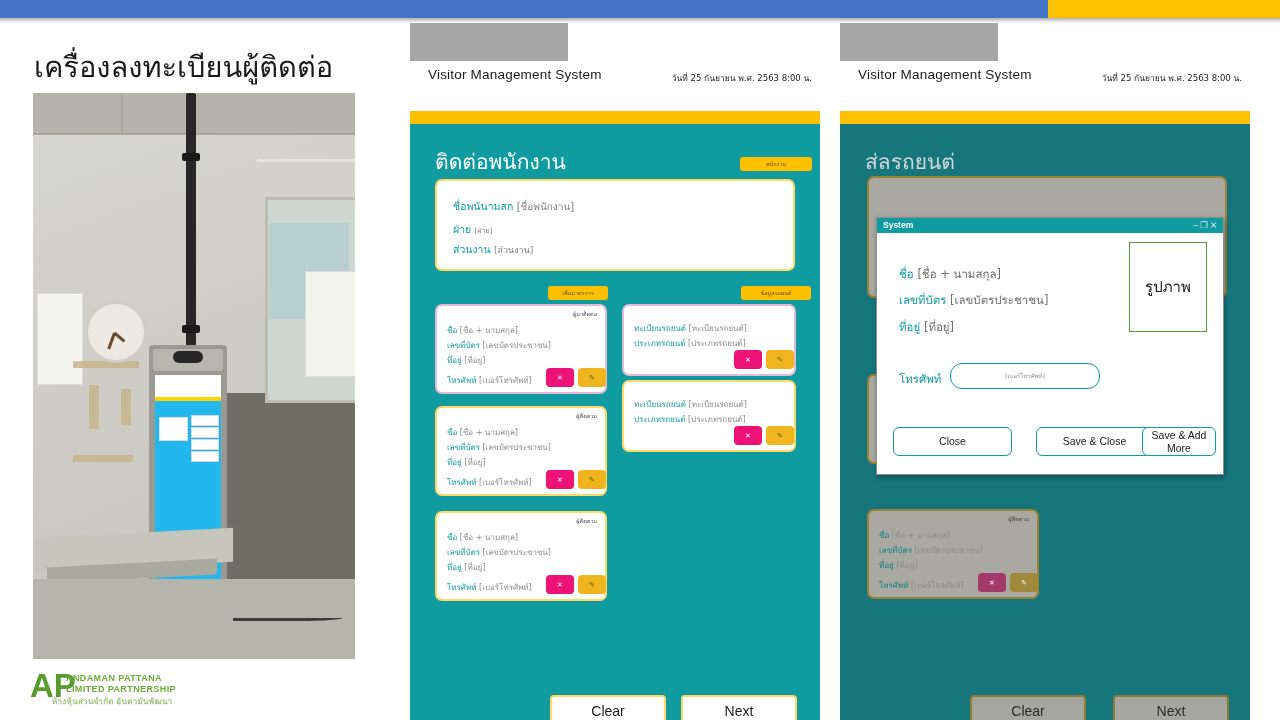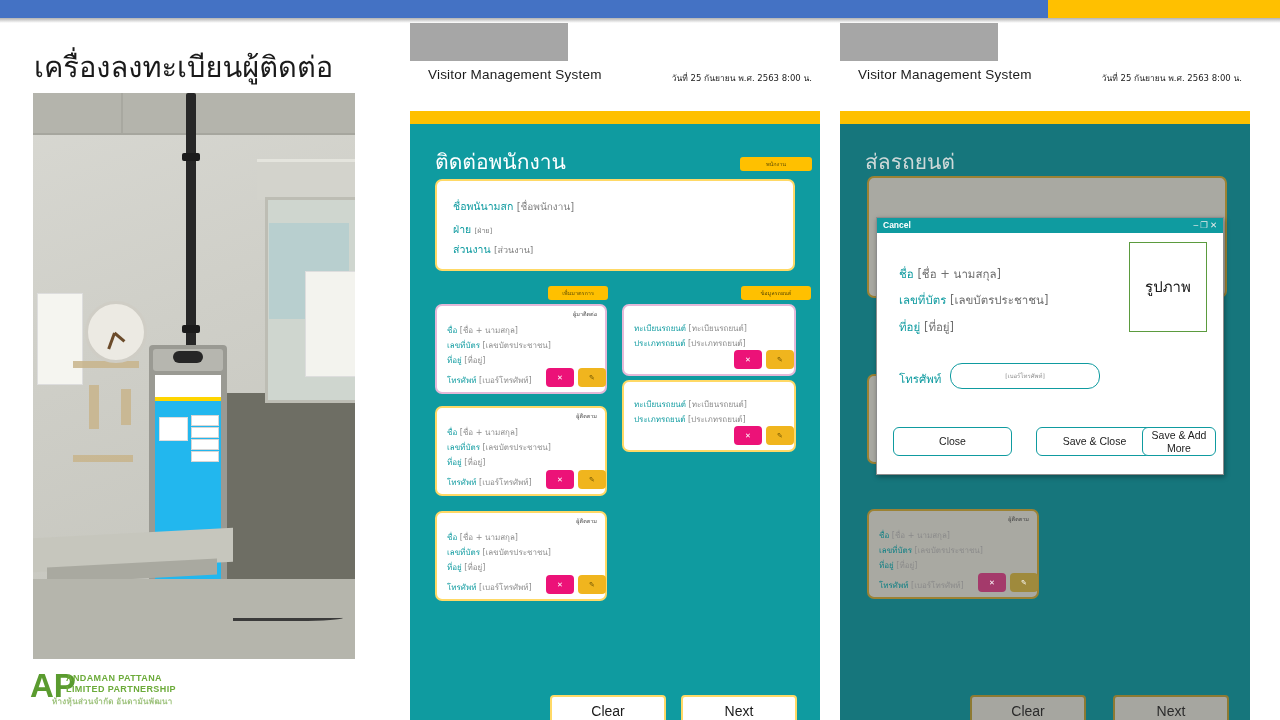--- a/index.html
+++ b/index.html
@@ -366,21 +366,21 @@
       <div class="mini-btn dim-yellow" style="left:141px;top:62px;">✎</div>
     </div>
 
     <div class="foot-btn dim" style="left:130px;top:571px;">Clear</div>
     <div class="foot-btn dim" style="left:273px;top:571px;">Next</div>
   </div>
 </div>
 
 <div id="modal">
   <div id="modal-title">
-    <div class="t">Cancel</div>
+    <div class="t">System</div>
     <div class="ctrls">
       <span>–</span><span>❐</span><span>✕</span>
     </div>
   </div>
 
   <div class="mfld" style="left:22px;top:47px;">
     <span>ชื่อ</span>
     <span class="ph">[ชื่อ + นามสกุล]</span>
   </div>
   <div class="mfld" style="left:22px;top:73px;">

